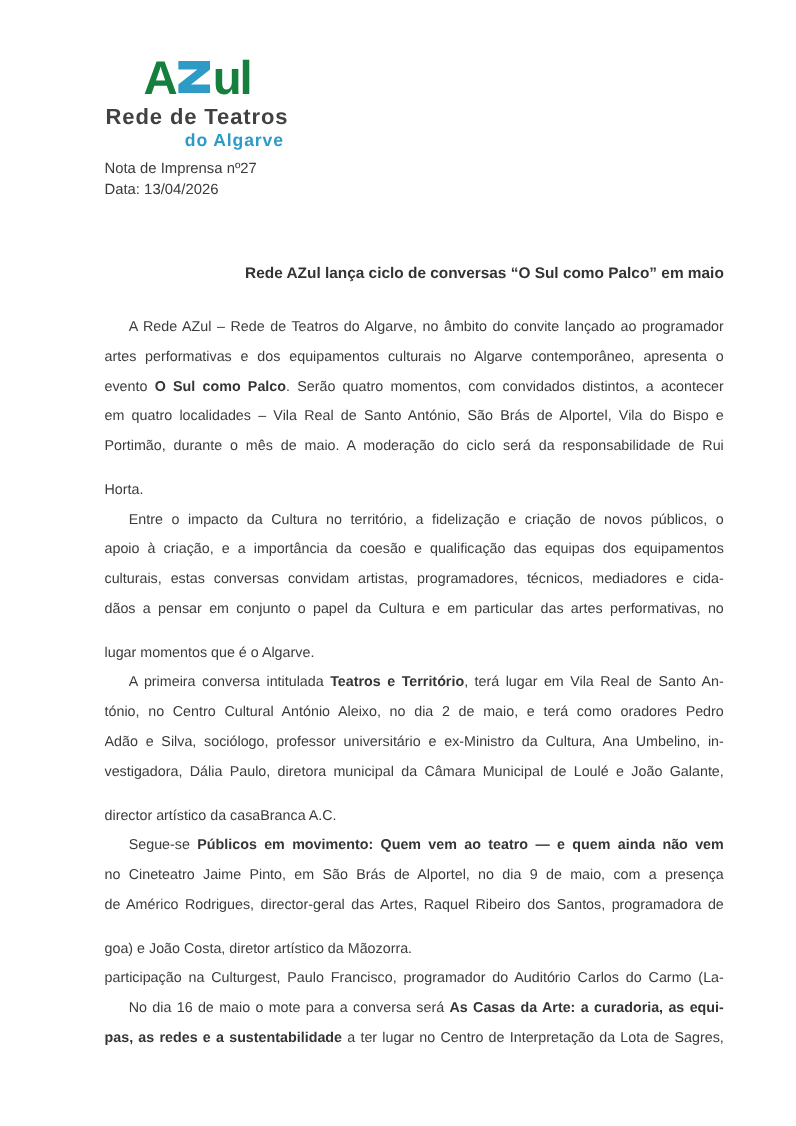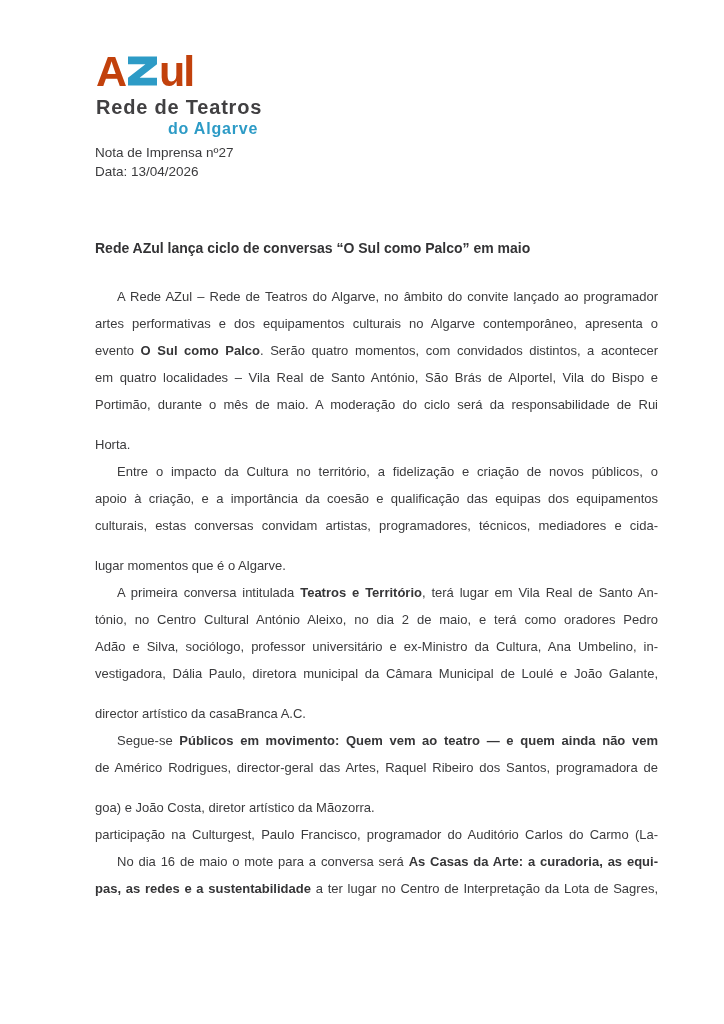--- a/index.html
+++ b/index.html
@@ -9,40 +9,40 @@
     background:#ffffff;
     margin:0 auto;
     font-family:"Liberation Sans","DejaVu Sans",sans-serif;
     color:#3b3b3d;
     overflow:hidden;
   }
   
   .logo{position:absolute;left:96px;top:50px;}
   .logo-word{
     font-size:43px;font-weight:bold;line-height:1;
-    letter-spacing:-2px;color:#c2410c;white-space:nowrap;
+    letter-spacing:-2px;color:#15803d;white-space:nowrap;text-align:center;
   }
   .logo-word .lz{display:inline-block;margin:0 2px 0 3px;}
   .logo-sub1{
     margin-top:3px;font-size:20px;font-weight:bold;
     letter-spacing:0.8px;color:#414042;
   }
   .logo-sub2{
     margin-top:1px;font-size:16px;font-weight:bold;
     letter-spacing:0.8px;color:#2d9bc6;text-align:right;padding-right:4px;
   }
   
   .meta{
     position:absolute;left:95px;top:144px;
     font-size:13.5px;line-height:18.5px;color:#3b3b3d;
   }
   
   .title{
     position:absolute;left:95px;top:240px;width:563px;
-    text-align:left;font-size:14px;font-weight:bold;color:#333335;
+    text-align:right;font-size:14px;font-weight:bold;color:#333335;
   }
   
   .body{
     position:absolute;left:95px;top:283px;width:563px;
     font-size:13px;color:#3b3b3d;
   }
   .line{
     height:27px;line-height:27px;
     text-align:justify;text-align-last:justify;
     overflow:hidden;white-space:nowrap;
@@ -77,31 +77,33 @@
         <div class="line"><span>artes performativas e dos equipamentos culturais no Algarve contemporâneo, apresenta o</span></div>
         <div class="line"><span>evento </span><b>O Sul como Palco</b><span>. Serão quatro momentos, com convidados distintos, a acontecer</span></div>
         <div class="line"><span>em quatro localidades – Vila Real de Santo António, São Brás de Alportel, Vila do Bispo e</span></div>
         <div class="line"><span>Portimão, durante o mês de maio. A moderação do ciclo será da responsabilidade de Rui</span></div>
         <div class="line last"><span>Horta.</span></div>
       </div>
       <div>
         <div class="line first"><span>Entre o impacto da Cultura no território, a fidelização e criação de novos públicos, o</span></div>
         <div class="line"><span>apoio à criação, e a importância da coesão e qualificação das equipas dos equipamentos</span></div>
         <div class="line"><span>culturais, estas conversas convidam artistas, programadores, técnicos, mediadores e cida-</span></div>
+        <div class="line"><span>dãos a pensar em conjunto o papel da Cultura e em particular das artes performativas, no</span></div>
         <div class="line last"><span>lugar momentos que é o Algarve.</span></div>
       </div>
       <div>
         <div class="line first"><span>A primeira conversa intitulada </span><b>Teatros e Território</b><span>, terá lugar em Vila Real de Santo An-</span></div>
         <div class="line"><span>tónio, no Centro Cultural António Aleixo, no dia 2 de maio, e terá como oradores Pedro</span></div>
         <div class="line"><span>Adão e Silva, sociólogo, professor universitário e ex-Ministro da Cultura, Ana Umbelino, in-</span></div>
         <div class="line"><span>vestigadora, Dália Paulo, diretora municipal da Câmara Municipal de Loulé e João Galante,</span></div>
         <div class="line last"><span>director artístico da casaBranca A.C.</span></div>
       </div>
       <div>
         <div class="line first"><span>Segue-se </span><b>Públicos em movimento: Quem vem ao teatro — e quem ainda não vem</b></div>
+        <div class="line"><span>no Cineteatro Jaime Pinto, em São Brás de Alportel, no dia 9 de maio, com a presença</span></div>
         <div class="line"><span>de Américo Rodrigues, director-geral das Artes, Raquel Ribeiro dos Santos, programadora de</span></div>
         <div class="line last"><span>goa) e João Costa, diretor artístico da Mãozorra.</span></div>
         <div class="line"><span>participação na Culturgest, Paulo Francisco, programador do Auditório Carlos do Carmo (La-</span></div>
       </div>
       <div>
         <div class="line first"><span>No dia 16 de maio o mote para a conversa será </span><b>As Casas da Arte: a curadoria, as equi-</b></div>
         <div class="line"><b>pas, as redes e a sustentabilidade</b><span> a ter lugar no Centro de Interpretação da Lota de Sagres,</span></div>
       </div>
     </div>
 

